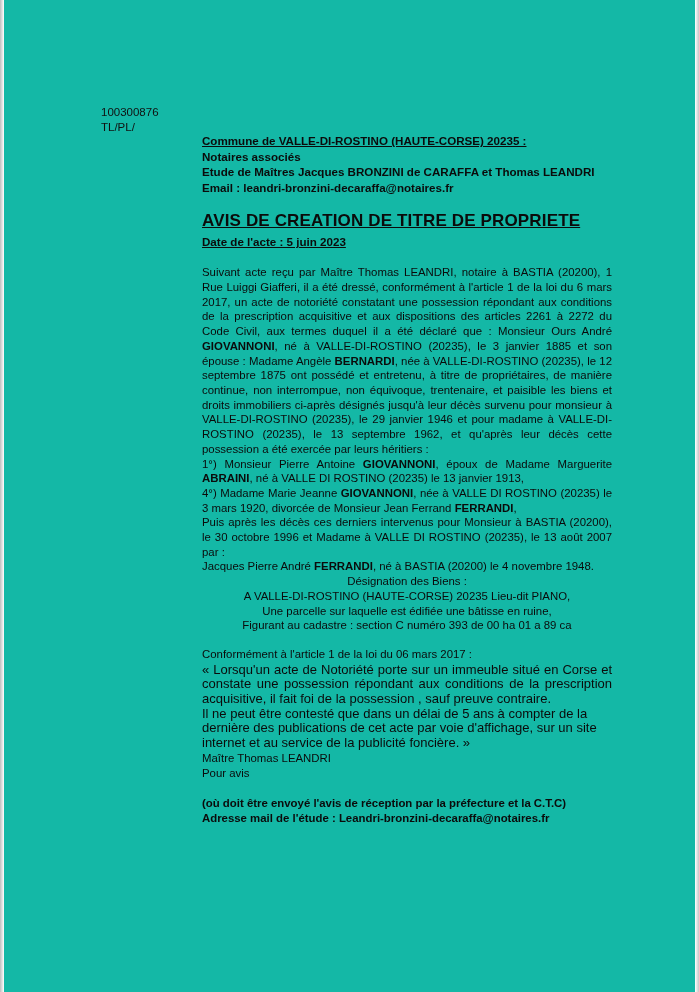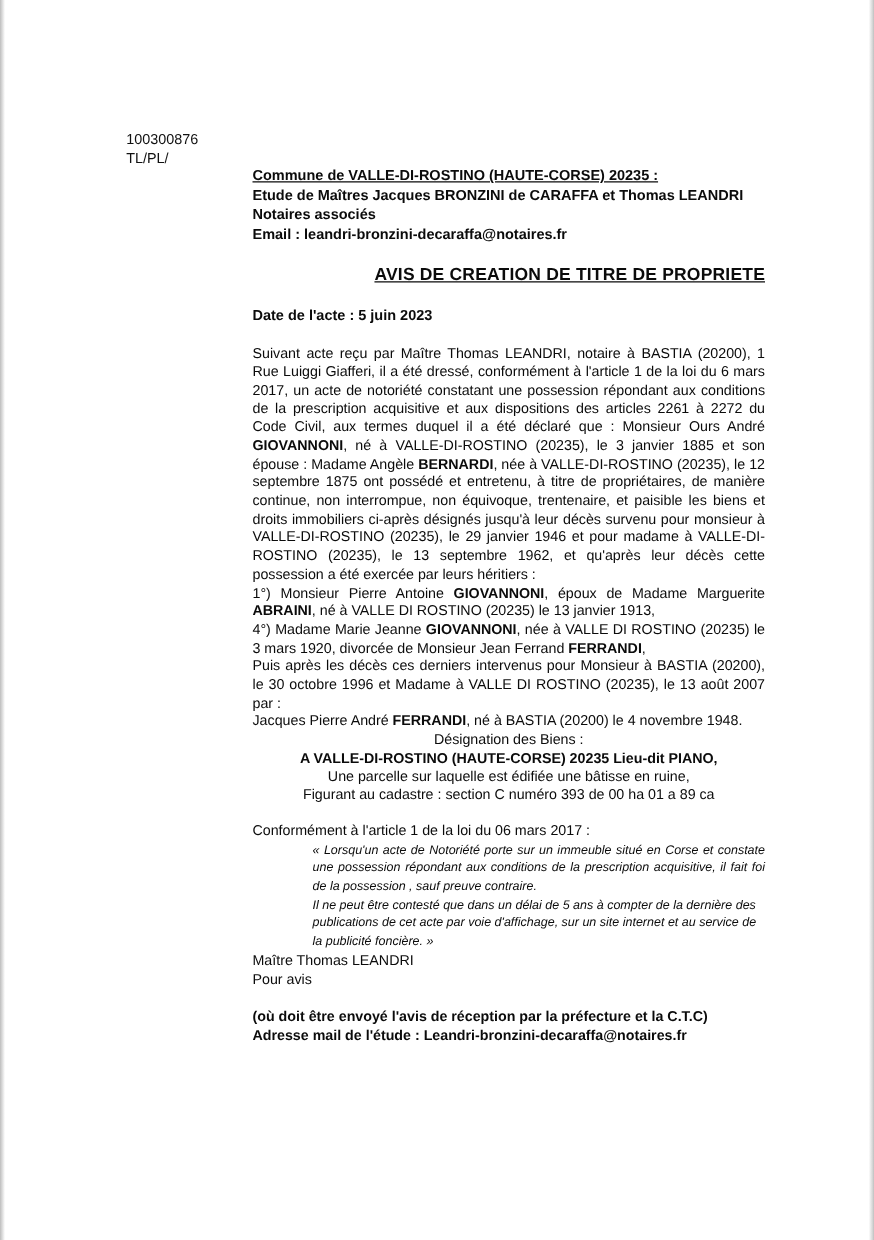--- a/index.html
+++ b/index.html
@@ -9,21 +9,21 @@
     background: #6f6f6f;
   }
   body {
     font-family: "Liberation Sans", sans-serif;
   }
   .page {
     position: relative;
     width: 699px;
     height: 992px;
     margin: 0 auto;
-    background: #ffffff;
+    background: #14b8a6;
     box-sizing: border-box;
     overflow: hidden;
   }
   
   .scan-edge-left,
   .scan-edge-right {
     position: absolute;
     top: 0;
     bottom: 0;
     width: 4px;
@@ -56,30 +56,30 @@
   .hdr {
     font-size: 11.6px;
     font-weight: bold;
     line-height: 15.6px;
     white-space: nowrap;
   }
   .hdr .u { text-decoration: underline; }
 
   .title-line {
     margin-top: 16px;
-    font-size: 14px;
+    font-size: 17px;
     font-weight: bold;
     text-decoration: underline;
     letter-spacing: 0.15px;
-    text-align: right;
   }
   .date-line {
-    margin-top: 19px;
+    margin-top: 4px;
     font-size: 11.6px;
     font-weight: bold;
+    text-decoration: underline;
   }
 
   .body-block {
     margin-top: 17px;
     font-size: 11.4px;
     line-height: 14.7px;
     text-align: justify;
     text-justify: inter-word;
   }
   .body-block p {
@@ -88,37 +88,35 @@
   .nowrap-line {
     text-align: left;
   }
   b { font-weight: bold; }
 
   .desig {
     font-size: 11.4px;
     line-height: 14.7px;
     text-align: center;
   }
-  .desig .strong { font-weight: bold; }
+  .desig .strong { font-weight: normal; }
 
   .conform {
     margin-top: 14px;
     font-size: 11.4px;
     line-height: 14.7px;
     text-align: left;
   }
 
   .quote {
     margin-top: 1px;
-    font-size: 10px;
+    font-size: 13px;
     line-height: 14.7px;
-    font-style: italic;
     text-align: justify;
     text-justify: inter-word;
-    margin-left: 48px;
   }
   .quote p { margin: 0; }
   .quote .last { text-align: left; }
 
   .signoff {
     font-size: 11.4px;
     line-height: 14.7px;
     text-align: left;
   }
 
@@ -140,22 +138,22 @@
 
   <div class="ref-block">
     <div>100300876</div>
     <div>TL/PL/</div>
   </div>
 
   <div class="content">
 
     <div class="hdr">
       <div class="u">Commune de VALLE-DI-ROSTINO (HAUTE-CORSE) 20235 :</div>
+      <div>Notaires associés</div>
       <div>Etude de Maîtres Jacques BRONZINI de CARAFFA et Thomas LEANDRI</div>
-      <div>Notaires associés</div>
       <div>Email : leandri-bronzini-decaraffa@notaires.fr</div>
     </div>
 
     <div class="title-line">AVIS DE CREATION DE TITRE DE PROPRIETE</div>
 
     <div class="date-line">
       <span>Date de l'acte : 5 juin 2023</span>
     </div>
 
     <div class="body-block">

